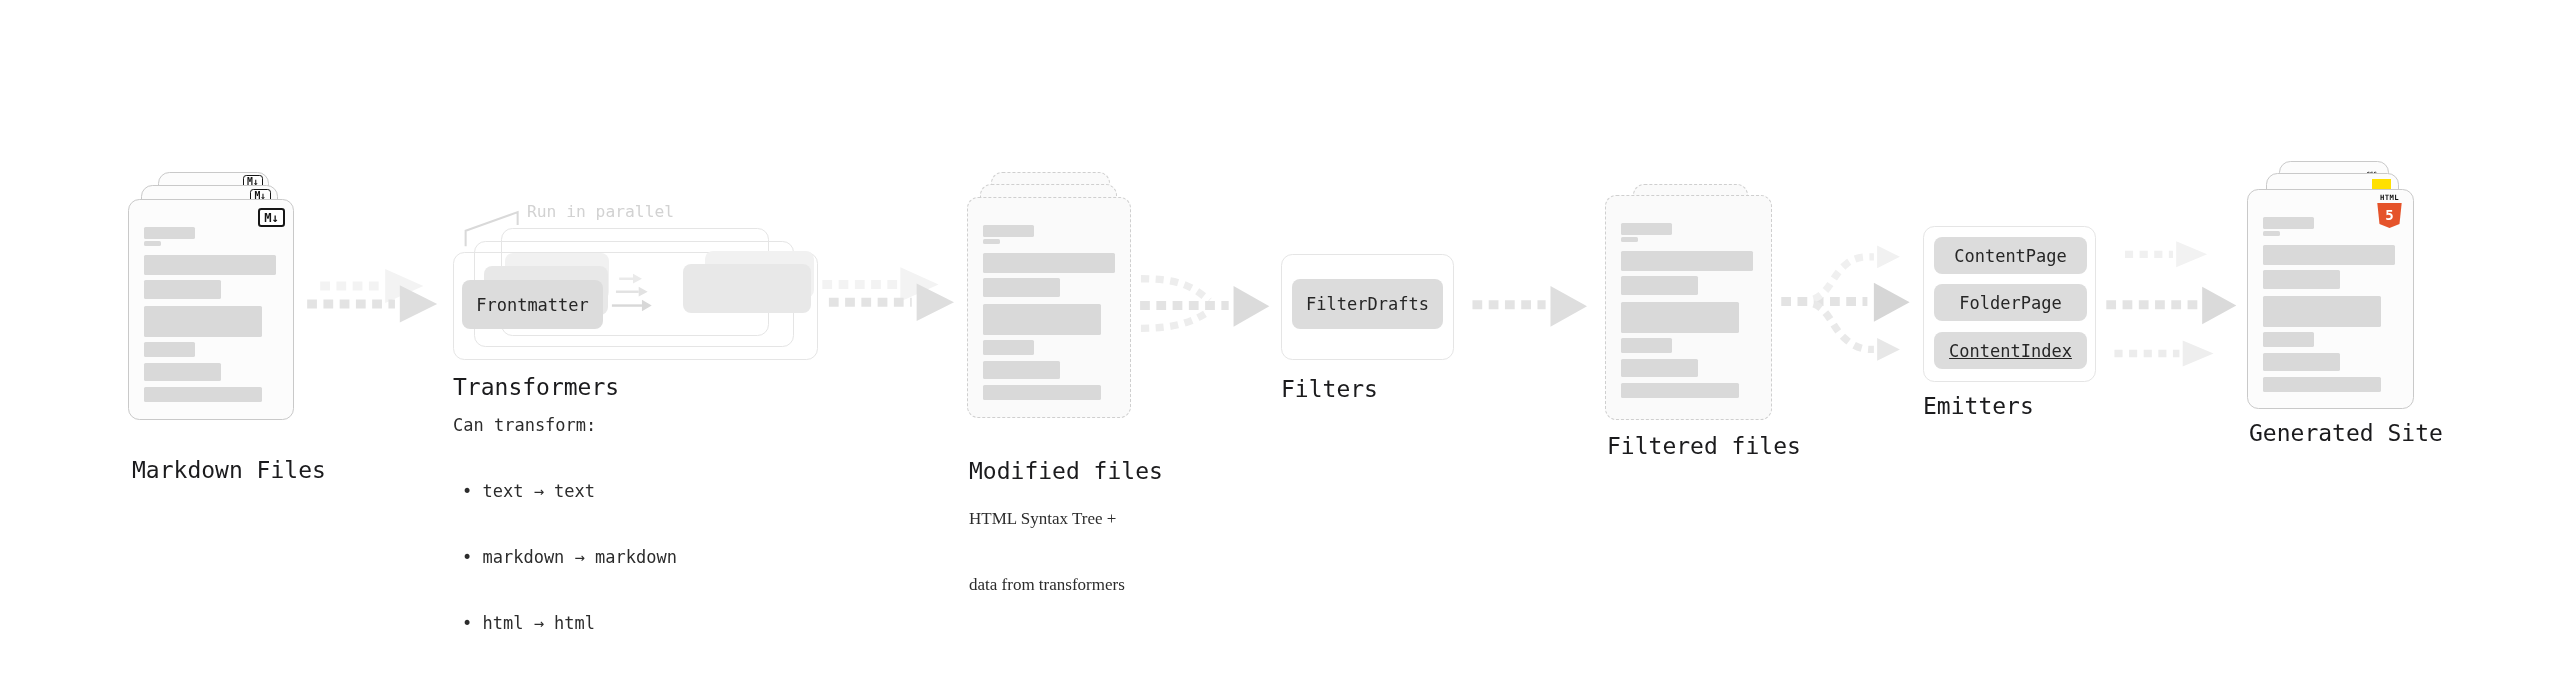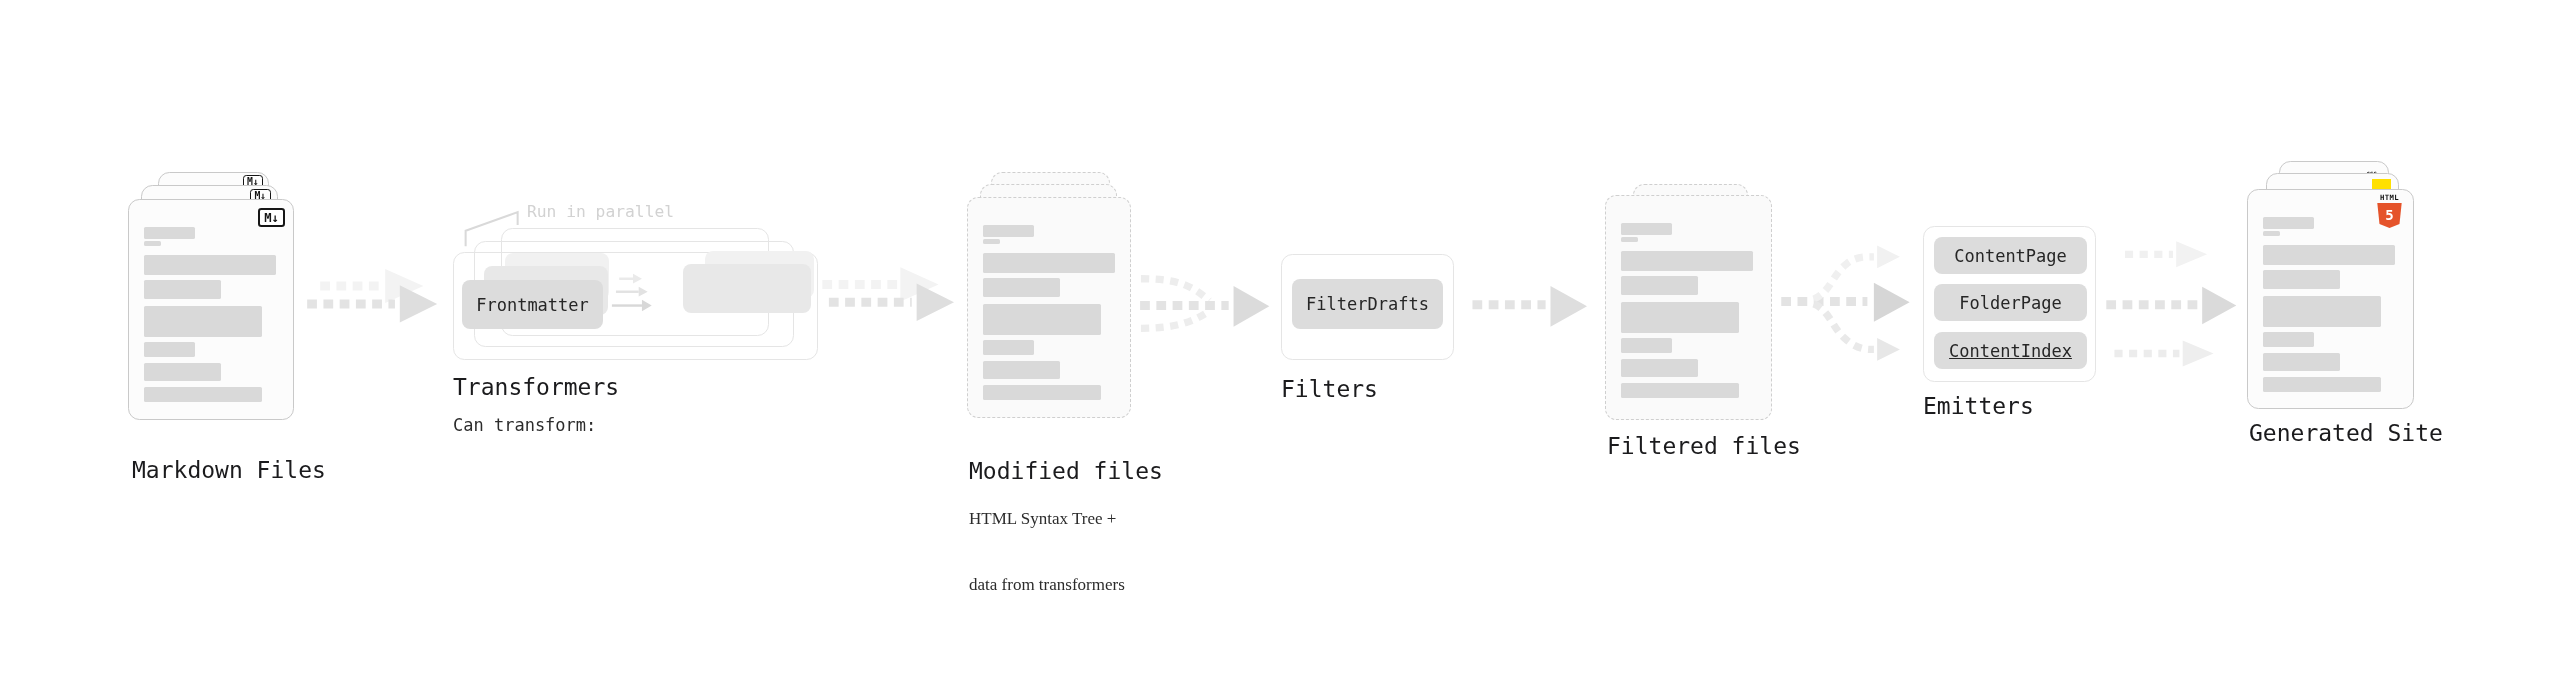--- a/index.html
+++ b/index.html
@@ -81,20 +81,25 @@
   <div class="ghost g2" style="left:484px;top:266px;width:124px;height:49px;"></div>
   <div class="gbox" style="left:462px;top:280px;width:141px;height:49px;">Frontmatter</div>
 
   <div class="ghost g3" style="left:705px;top:251px;width:109px;height:47px;"></div>
   <div class="ghost g2" style="left:683px;top:264px;width:128px;height:49px;"></div>
 
   <div class="note" style="left:527px;top:202px;">Run in parallel</div>
 
   <div class="label" style="left:453px;top:373px;">Transformers</div>
   <div class="sub" style="left:453px;top:414px;">Can transform:</div>
+  <div class="sub" style="left:462px;top:436px;">
+    <div>• text → text</div>
+    <div>• markdown → markdown</div>
+    <div>• html → html</div>
+  </div>
 
   <div class="doc dashed" style="left:991px;top:172px;width:119px;height:52px;"></div>
   <div class="doc dashed" style="left:980px;top:184px;width:137px;height:63px;"></div>
   <div class="doc dashed" style="left:967px;top:197px;width:164px;height:221px;">
     <div class="bars">
         <div class="bar" style="width: 51px; height: 12.2px; margin-top: 4.9px;"></div>
         <div class="bar" style="width: 17px; height: 5.7px; margin-top: 1.6px;"></div>
         <div class="bar" style="width: 132px; height: 19.5px; margin-top: 9px;"></div>
         <div class="bar" style="width: 77px; height: 19.5px; margin-top: 4.9px;"></div>
         <div class="bar" style="width: 118px; height: 31px; margin-top: 6.5px;"></div>

